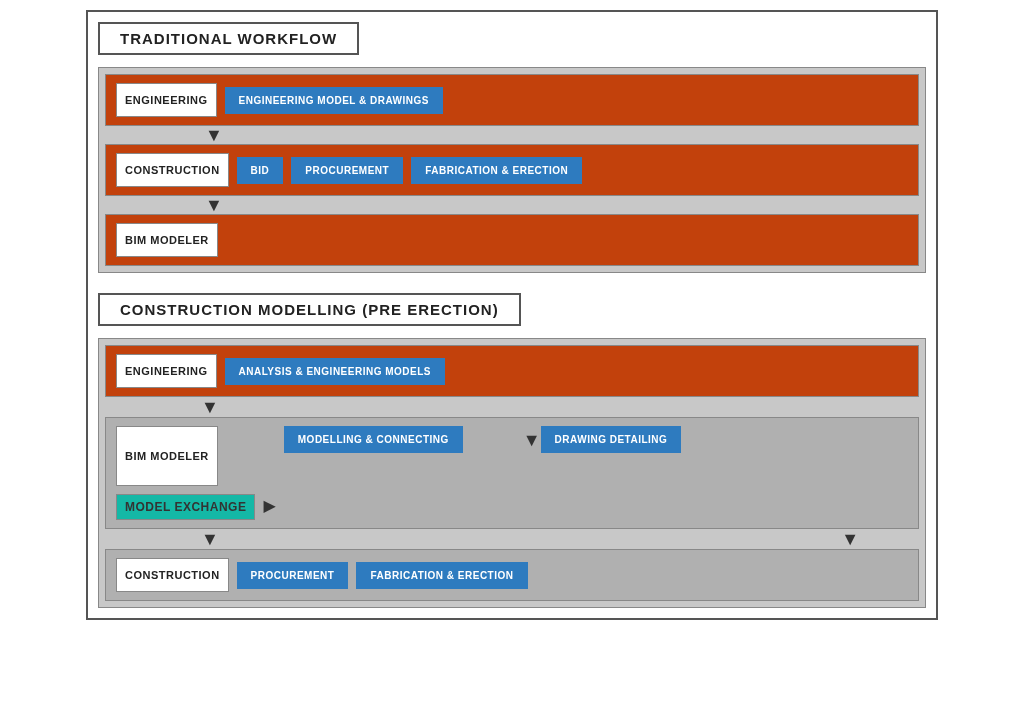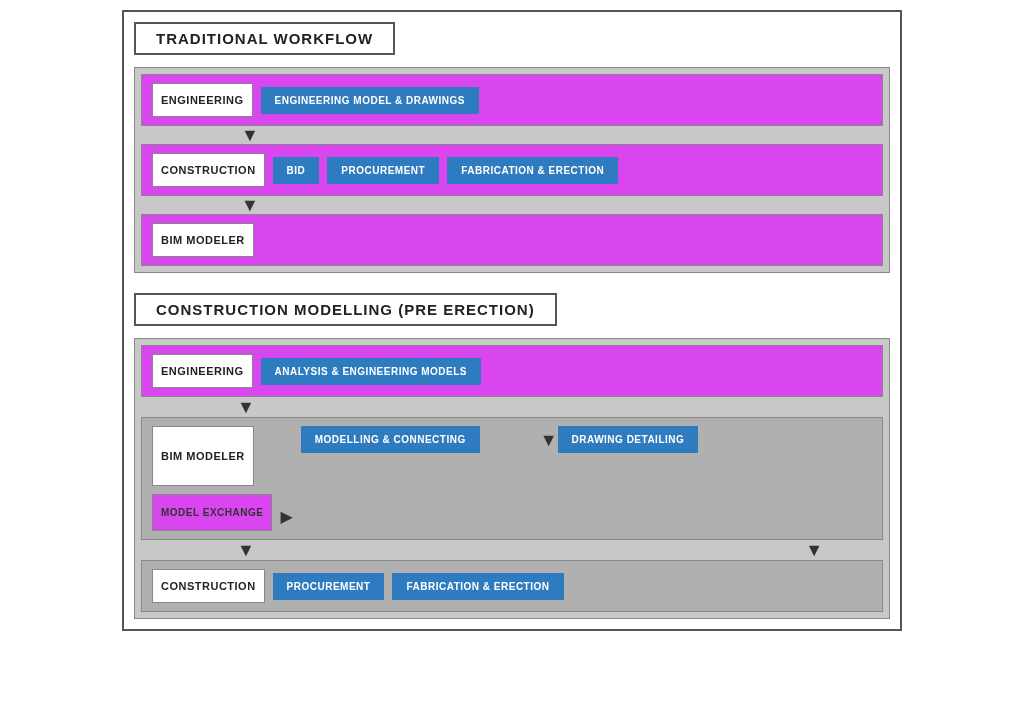--- a/index.html
+++ b/index.html
@@ -8,39 +8,39 @@
       font-family: Arial, Helvetica, sans-serif;
       width: 1024px;
       min-height: 710px;
       padding: 10px;
     }
 
     .main-container {
       border: 2px solid #555;
       background: #fff;
       padding: 10px;
-      width: 780px;
+      width: 852px;
       margin: 0 auto;
     }
 
     .section-title-box {
       border: 2px solid #555;
       display: inline-block;
       padding: 6px 20px;
       margin-bottom: 12px;
       font-weight: bold;
       font-size: 15px;
       letter-spacing: 1px;
       color: #222;
       background: #fff;
     }
 
     
     .workflow-row {
-      background: #d946ef;
+      background: #c2410c;
       border: 1.5px solid #888;
       display: flex;
       align-items: center;
       padding: 8px 10px;
       margin-bottom: 0;
       gap: 8px;
     }
 
     .role-label {
       background: #fff;
@@ -104,26 +104,26 @@
       background: #b0b0b0;
       border: 1.5px solid #888;
       display: flex;
       align-items: stretch;
       padding: 8px 10px;
       gap: 8px;
       min-height: 100px;
     }
 
     .model-exchange-box {
-      background: #d946ef;
-      border: 1.5px solid #888;
-      font-weight: bold;
-      font-size: 10px;
+      background: #14b8a6;
+      border: 1.5px solid #888;
+      font-weight: bold;
+      font-size: 12px;
       color: #333;
-      padding: 12px 8px;
+      padding: 5px 8px;
       letter-spacing: 0.5px;
     }
 
     .construction-bottom-row {
       display: flex;
       align-items: center;
       gap: 8px;
       background: #b0b0b0;
       border: 1.5px solid #888;
       padding: 8px 10px;

